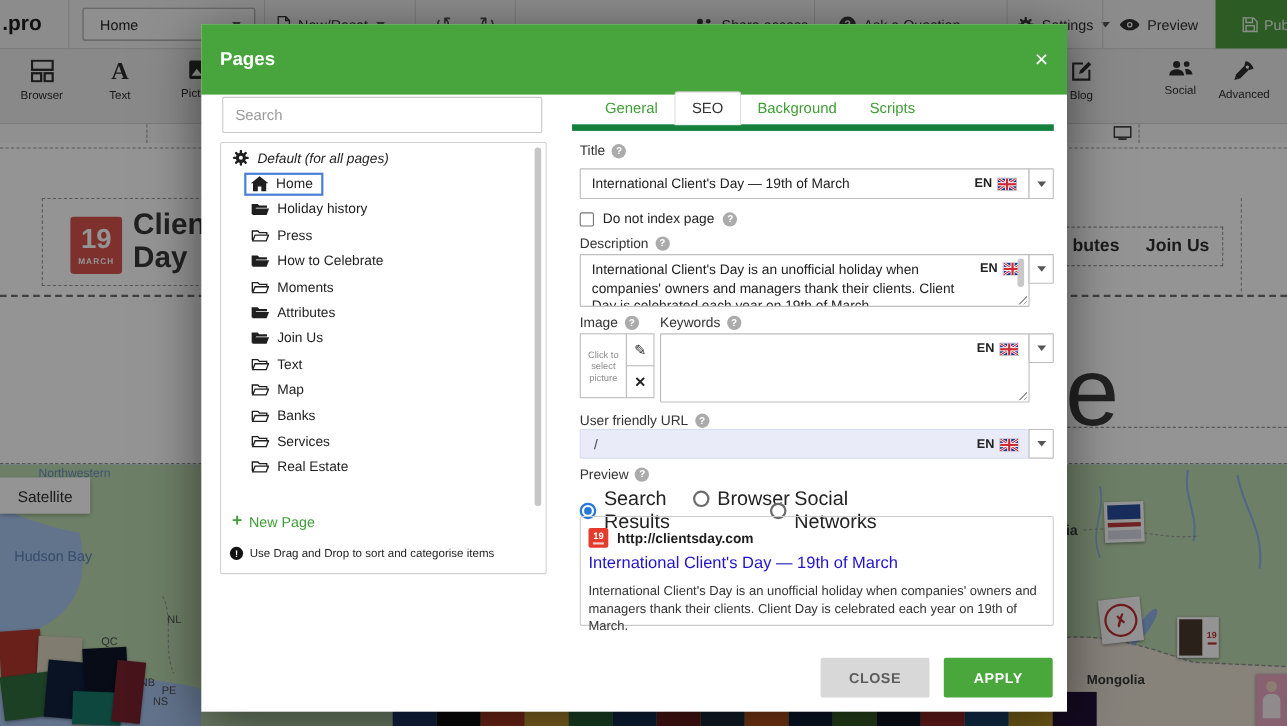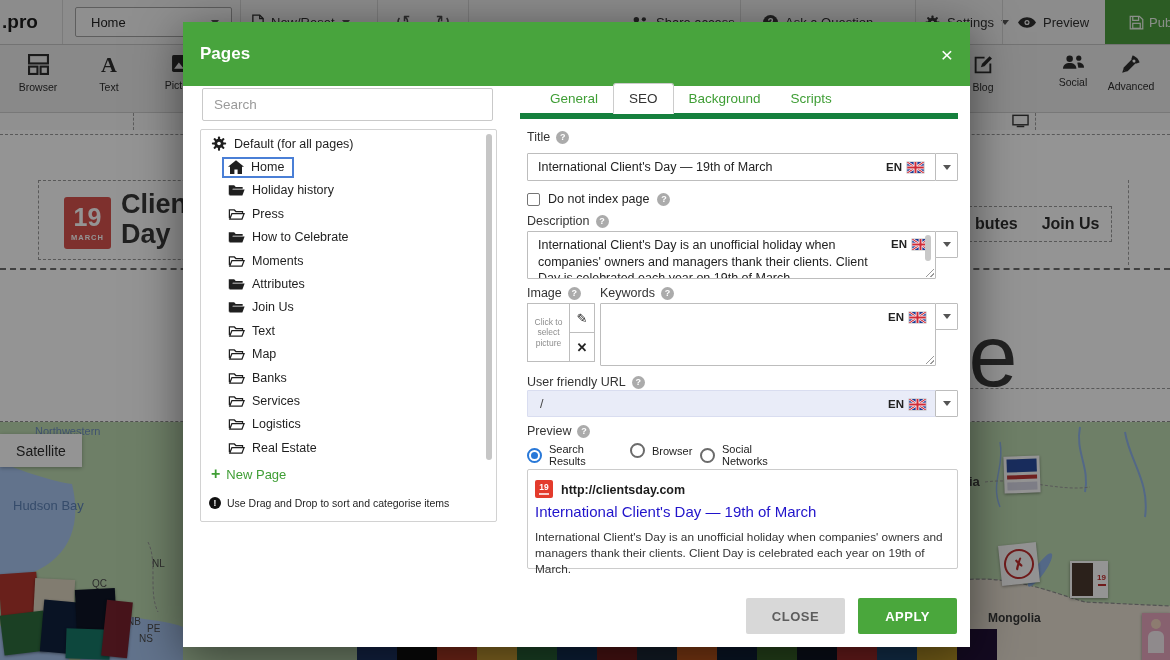--- a/index.html
+++ b/index.html
@@ -56,21 +56,21 @@
   .mhead{position:absolute;left:0;top:0;width:100%;height:64px;background:#48a43d;color:#fff;
          display:flex;align-items:center;justify-content:space-between;padding:0 17px;box-sizing:border-box;}
   .mtitle{font-size:17px;font-weight:bold;}
   .mclose{font-size:21px;cursor:pointer;line-height:1;}
   .searchin{position:absolute;left:19px;top:66px;width:291px;height:33px;border:1px solid #c9c9c9;border-radius:2px;
             padding:0 11px;font-size:13.5px;color:#333;box-sizing:border-box;font-family:"Liberation Sans",sans-serif;}
   .searchin::placeholder{color:#9a9a9a;}
   .treebox{position:absolute;left:17px;top:107px;width:297px;height:393px;border:1px solid #d2d2d2;border-radius:2px;box-sizing:border-box;}
   .tree{position:absolute;left:0;top:2px;right:14px;}
   .trow{height:23.4px;display:flex;align-items:center;gap:7px;padding-left:27px;font-size:12.5px;color:#1e1e1e;}
-  .trow.root{padding-left:10px;}
+  .trow.root{padding-left:10px;font-style:italic;}
   .ti{width:17px;height:14px;flex:none;color:#1f1f1f;}
   .ti2{width:16px;height:15px;flex:none;color:#1f1f1f;}
   .sel{display:flex;align-items:center;gap:7px;border:2px solid #4a7fd6;padding:1px 8px 1px 4px;margin-left:-6px;}
   .scrollthumb{position:absolute;right:4px;top:4px;width:6px;height:326px;background:#c6c6c6;border-radius:3px;}
   .newpage{position:absolute;left:10px;top:336px;display:flex;align-items:center;gap:6px;
            color:#3f9e35;font-size:13px;}
   .plus{font-weight:bold;font-size:16px;line-height:1;}
   .dragnote{position:absolute;left:8px;top:367px;display:flex;align-items:center;gap:6px;font-size:10.5px;color:#1e1e1e;}
   .infoc{width:12px;height:12px;border-radius:50%;background:#111;color:#fff;font-size:8.5px;font-weight:bold;
          display:inline-flex;align-items:center;justify-content:center;flex:none;}
@@ -97,21 +97,21 @@
   .rz{position:absolute;right:1px;bottom:1px;width:9px;height:9px;
       background:repeating-linear-gradient(-45deg,transparent 0 2px,#9a9a9a 2px 3px);
       clip-path:polygon(100% 0,100% 100%,0 100%);}
   .pill{position:absolute;width:6px;height:26px;background:#c8c8c8;border-radius:3px;}
   .imgbox{position:absolute;left:344px;top:281px;width:43px;height:59px;border:1px solid #bdbdbd;box-sizing:border-box;
           display:flex;align-items:center;justify-content:center;text-align:center;font-size:8.5px;color:#8d8d8d;line-height:1.25;}
   .imgbtn{position:absolute;width:26px;height:30px;border:1px solid #bdbdbd;box-sizing:border-box;background:#fff;
           display:flex;align-items:center;justify-content:center;font-size:13px;color:#222;}
   .urlin{background:#e9ecf8;border:1px solid #d9ddf0;}
   .radios{position:absolute;left:344px;top:421px;height:18px;}
-  .ritem{position:absolute;top:0;display:flex;align-items:center;gap:7px;font-size:11px;color:#222;}
+  .ritem{position:absolute;top:0;display:flex;align-items:center;gap:7px;font-size:18px;color:#222;}
   .radio{width:15px;height:15px;border:2px solid #6b6b6b;border-radius:50%;box-sizing:border-box;background:#fff;position:relative;flex:none;}
   .radio.on{border-color:#2878d8;}
   .radio.on::after{content:"";position:absolute;inset:2px;border-radius:50%;background:#2878d8;}
   .serp{position:absolute;left:344px;top:447px;width:431px;height:100px;border:1px solid #ccc;border-radius:2px;box-sizing:border-box;}
   .fav{position:absolute;left:7px;top:10px;width:18px;height:18px;background:#e33b2c;border-radius:2px;color:#fff;
        display:flex;flex-direction:column;align-items:center;justify-content:center;font-size:8.5px;font-weight:bold;line-height:1;}
   .favsub{width:10px;height:2px;background:rgba(255,255,255,.75);margin-top:1.5px;}
   .serpurl{position:absolute;left:33px;top:13px;font-size:12.5px;font-weight:bold;color:#1c1c1c;}
   .serplink{position:absolute;left:7px;top:33px;font-size:15px;color:#2013cb;}
   .serpsnip{position:absolute;left:7px;top:59px;width:412px;font-size:11.8px;line-height:16px;color:#333;}
@@ -487,26 +487,20 @@
         <div class="trow">
           <svg class="ti">
               <use href="#sym-folder-o"></use>
             </svg>
           <span>Services</span>
         </div>
         <div class="trow">
           <svg class="ti">
               <use href="#sym-folder-o"></use>
             </svg>
-          <span>Logistics</span>
-        </div>
-        <div class="trow">
-          <svg class="ti">
-              <use href="#sym-folder-o"></use>
-            </svg>
           <span>Real Estate</span>
         </div>
       </div>
       <div class="scrollthumb"></div>
       <div class="newpage">
         <span class="plus">+</span>
         <span>New Page</span>
       </div>
       <div class="dragnote">
         <span class="infoc">!</span>

